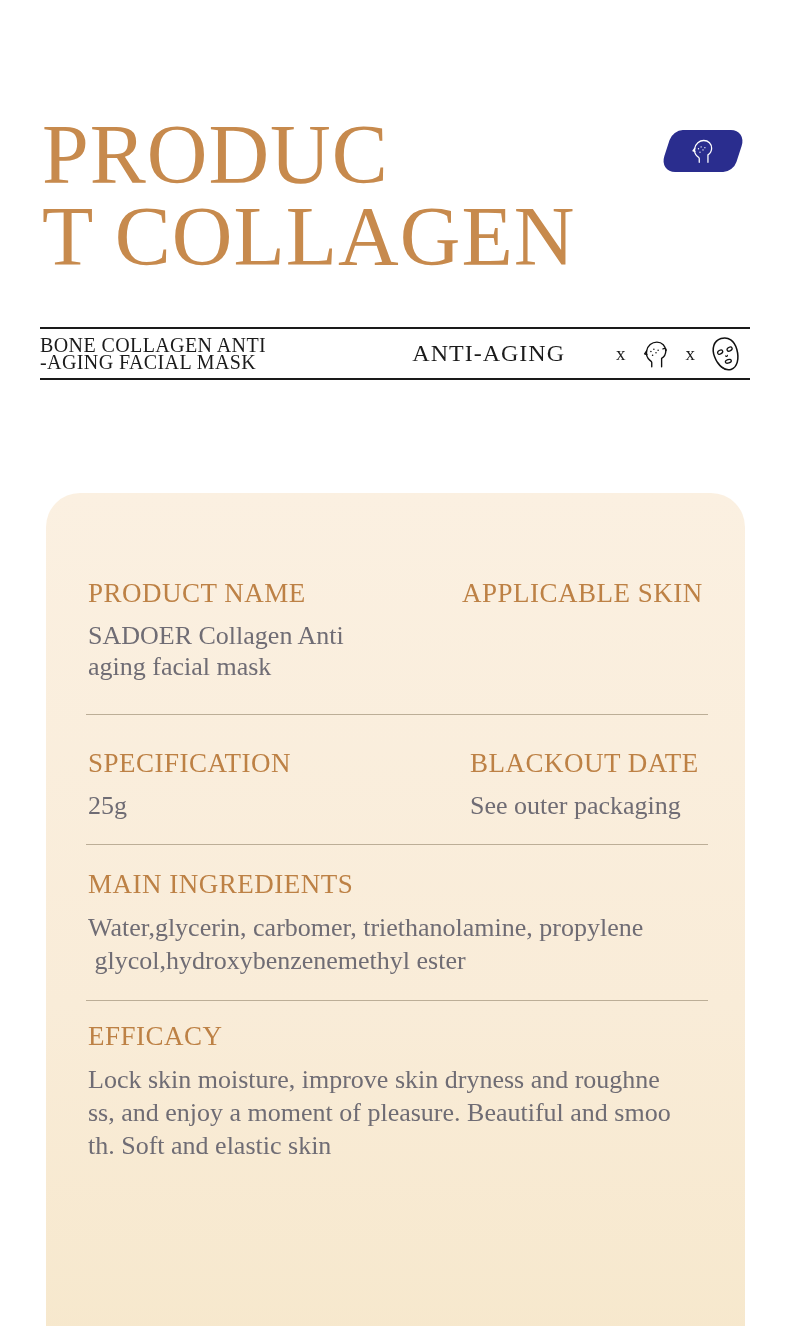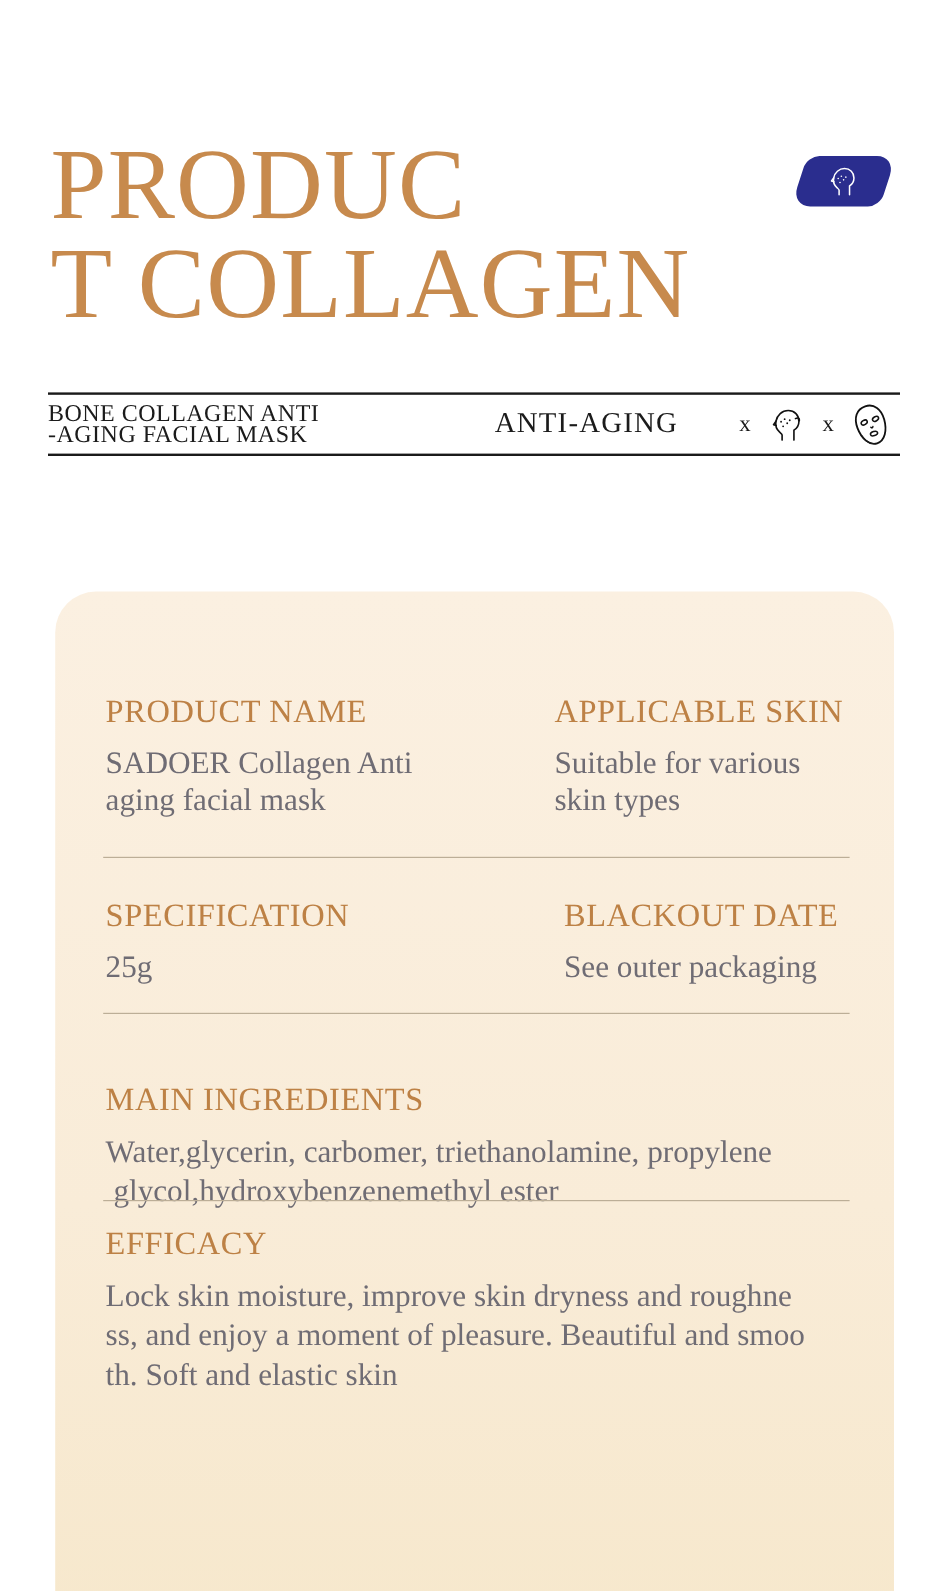--- a/index.html
+++ b/index.html
@@ -127,41 +127,39 @@
 <div class="abs card">
 
   <div class="abs" style="top:85px;left:0;width:100%;height:136px;">
     <div class="col" style="left:42px;">
       <div class="sec-label">PRODUCT NAME</div>
       <div class="sec-value">SADOER Collagen Anti
 aging facial mask</div>
     </div>
     <div class="col" style="left:416px;">
       <div class="sec-label">APPLICABLE SKIN</div>
-      <div class="sec-value">Suitable for various
-skin types</div>
     </div>
   </div>
 
   <div class="divider" style="top:221px;"></div>
 
   <div class="abs" style="top:255px;left:0;width:100%;height:90px;">
     <div class="col" style="left:42px;">
       <div class="sec-label">SPECIFICATION</div>
       <div class="sec-value">25g</div>
     </div>
     <div class="col" style="left:424px;">
       <div class="sec-label">BLACKOUT DATE</div>
       <div class="sec-value">See outer packaging</div>
     </div>
   </div>
 
   <div class="divider" style="top:351px;"></div>
 
-  <div class="abs tall" style="top:376px;left:42px;width:624px;margin-top:32px;">
+  <div class="abs tall" style="top:376px;left:42px;width:624px;">
     <div class="sec-label">MAIN INGREDIENTS</div>
     <div class="sec-value">Water,glycerin, carbomer, triethanolamine, propylene
  glycol,hydroxybenzenemethyl ester</div>
   </div>
 
   <div class="divider" style="top:507px;"></div>
 
   <div class="abs tall" style="top:528px;left:42px;width:628px;">
     <div class="sec-label">EFFICACY</div>
     <div class="sec-value">Lock skin moisture, improve skin dryness and roughne

